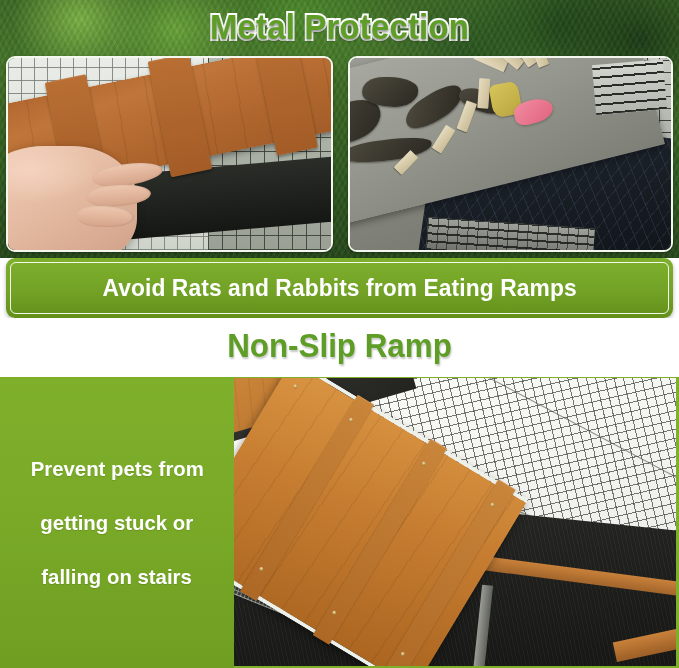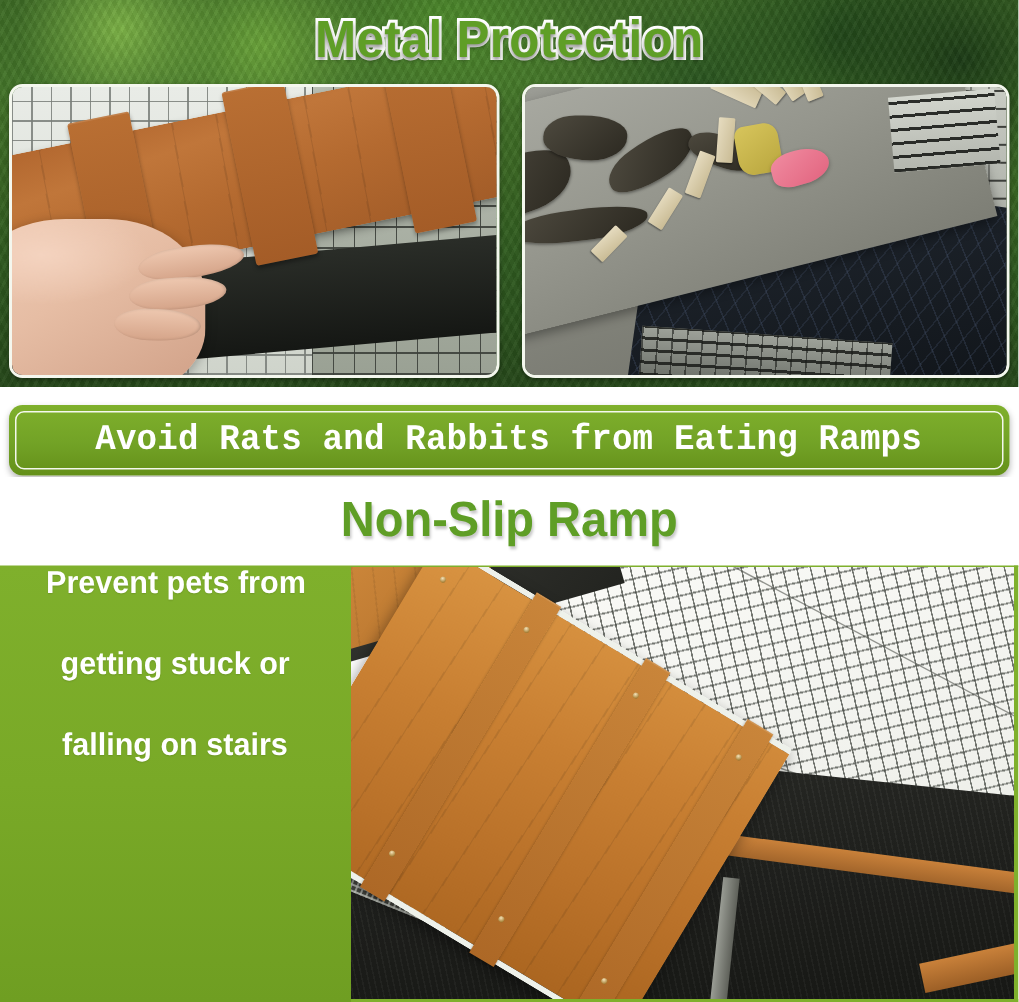--- a/index.html
+++ b/index.html
@@ -195,25 +195,25 @@
     position:absolute; left:24%; bottom:-3%; width:52%; height:17%;
     background:
       repeating-linear-gradient(0deg, rgba(25,27,24,.85) 0 2px, rgba(255,255,255,0) 2px 8px),
       repeating-linear-gradient(90deg, rgba(25,27,24,.6) 0 1px, rgba(255,255,255,0) 1px 10px),
       linear-gradient(180deg,#9ea29a 0%, #6d716a 100%);
     transform:rotate(4deg);
   }
 
   
   .banner{
-    position:absolute; left:6px; top:270px; width:667px; height:47px;
+    position:absolute; left:6px; top:258px; width:667px; height:60px;
     background:linear-gradient(180deg,#7fb02c 0%, #72a226 55%, #649019 100%);
     border-radius:9px;
     box-shadow:0 2px 4px rgba(0,0,0,.28);
-    display:flex; align-items:center; justify-content:center;font-family:Liberation Mono, monospace;
+    display:flex; align-items:center; justify-content:center;
   }
   .banner:before{
     content:""; position:absolute; left:4px; top:4px; right:4px; bottom:4px;
     border:1.5px solid rgba(255,255,255,.92);
     border-radius:6px;
     pointer-events:none;
   }
   .banner-text{
     position:relative;
     color:#ffffff;
@@ -241,21 +241,21 @@
   }
 
   .nonslip-body{
     position:absolute; left:0; top:59px; width:679px; height:291px;
   }
   
   .green-panel{
     position:absolute; left:0; top:0; width:234px; height:291px;
     background:linear-gradient(180deg,#7fb02c 0%, #79a927 50%, #6f9e22 100%);
     display:flex; flex-direction:column;
-    align-items:center; justify-content:flex-start;
+    align-items:center; justify-content:center;
     gap:30px;
   }
   .green-line{
     color:#ffffff;
     font-size:21px; font-weight:bold;
     font-stretch:condensed;
     transform:scaleX(.97);
     text-align:center;
     white-space:nowrap;
     text-shadow:0 1px 1px rgba(0,0,0,.12);

